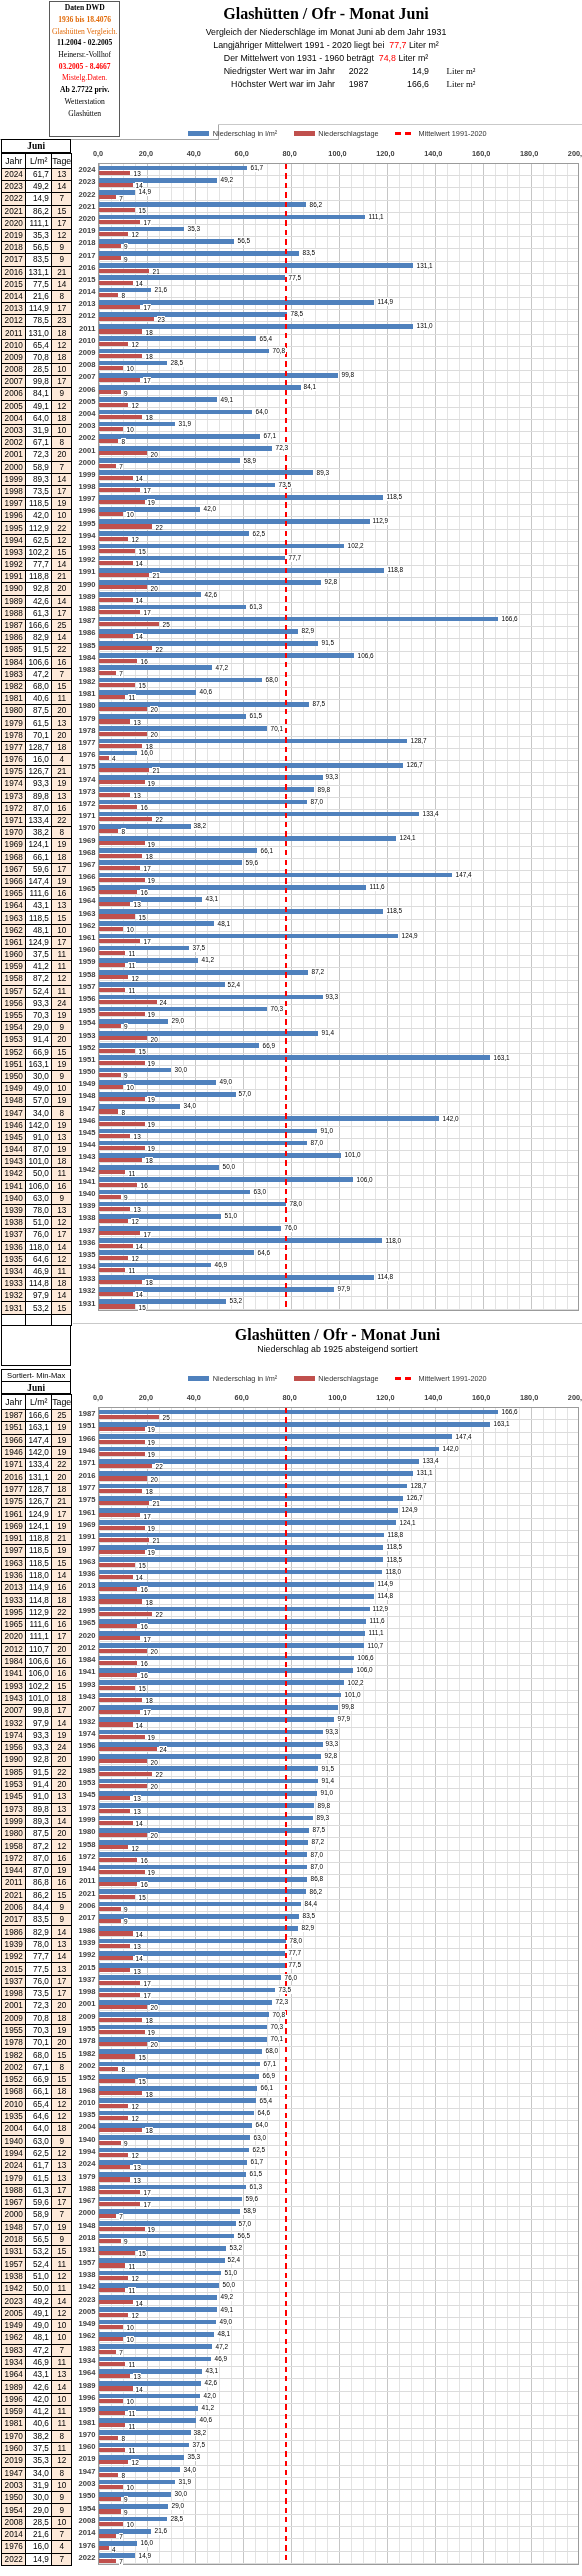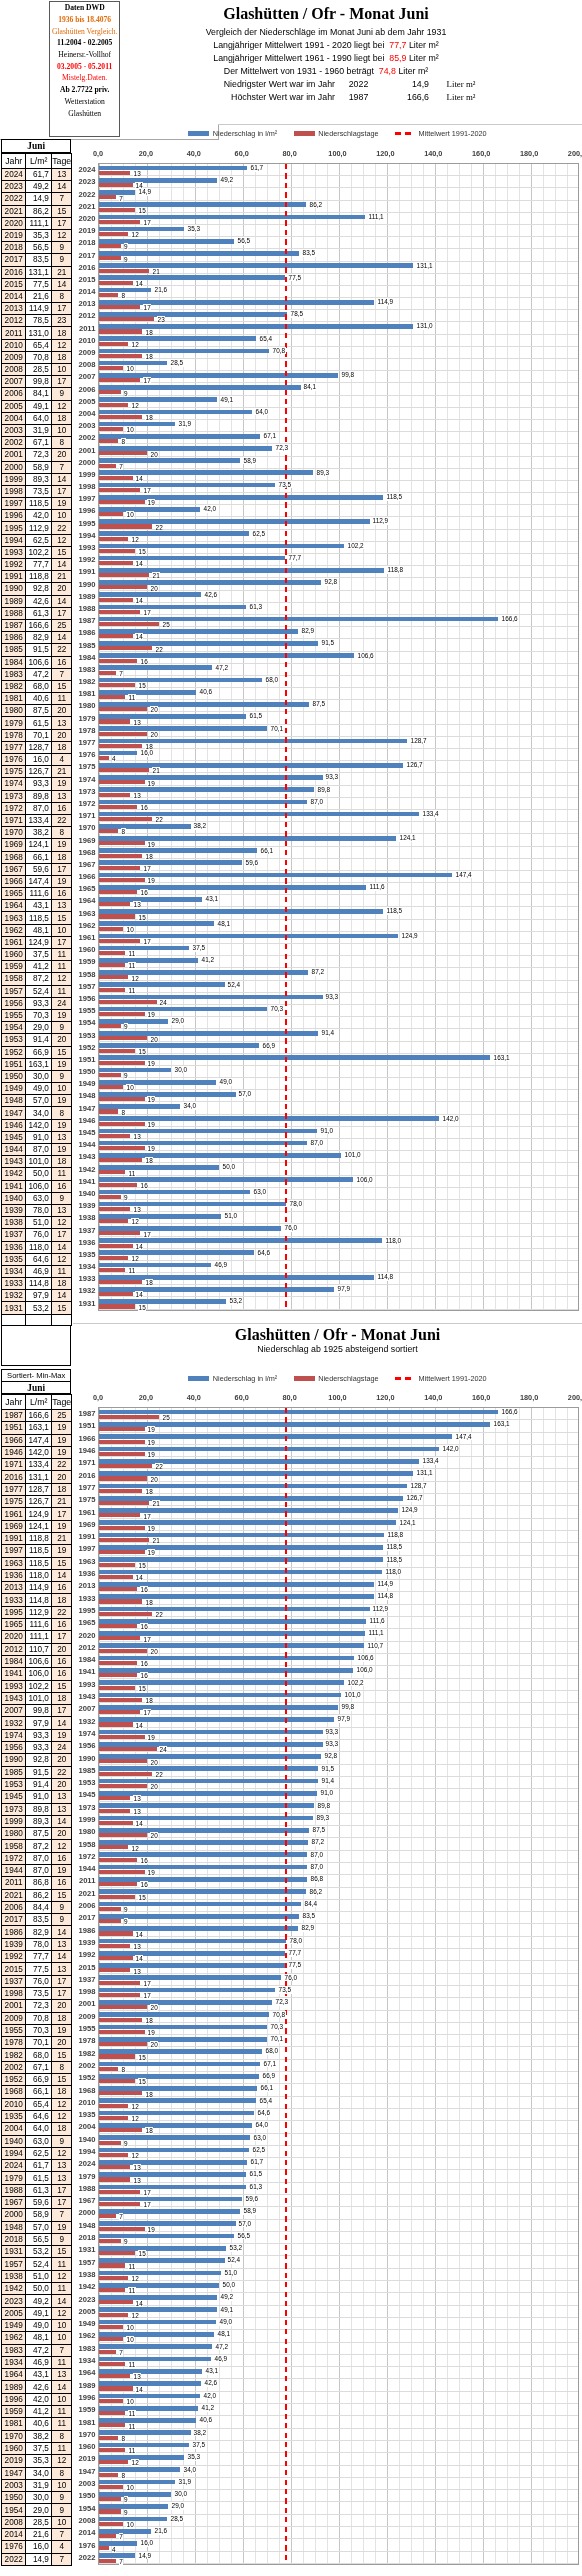--- a/index.html
+++ b/index.html
@@ -64,33 +64,32 @@
 <body>
 
 <div id="page">
 
   <div id="info-box">
       <div style="color: rgb(0, 0, 0); font-weight: bold;">Daten DWD</div>
       <div style="color: rgb(226, 107, 10); font-weight: bold;">1936 bis 18.4076</div>
       <div style="color: rgb(226, 107, 10);">Glashütten Vergleich.</div>
       <div style="color: rgb(0, 0, 0); font-weight: bold;">11.2004 - 02.2005</div>
       <div style="color: rgb(0, 0, 0);">Heinersr.-Vollhof</div>
-      <div style="color: rgb(255, 0, 0); font-weight: bold;">03.2005 - 05.2011</div>
+      <div style="color: rgb(255, 0, 0); font-weight: bold;">03.2005 - 8.4667</div>
       <div style="color: rgb(255, 0, 0);">Mistelg.Daten.</div>
       <div style="color: rgb(0, 0, 0); font-weight: bold;">Ab 2.7722 priv.</div>
       <div style="color: rgb(0, 0, 0);">Wetterstation</div>
       <div style="color: rgb(0, 0, 0);">Glashütten</div>
     </div>
 
   <div id="main-header">
     <div class="h-title">Glashütten / Ofr - Monat Juni</div>
     <div class="h-sub">Vergleich der Niederschläge im  Monat Juni ab dem Jahr 1931</div>
     <div id="stat-lines">
         <div class="stat-line"><span>Langjähriger Mittelwert 1991 - 2020  liegt bei&nbsp; </span><span class="stat-val">77,7</span><span> Liter m²</span></div>
-        <div class="stat-line"><span>Langjähriger Mittelwert 1961 - 1990  liegt bei&nbsp; </span><span class="stat-val">85,9</span><span> Liter m²</span></div>
         <div class="stat-line"><span>Der Mittelwert von  1931 - 1960   beträgt&nbsp; </span><span class="stat-val">74,8</span><span> Liter m²</span></div>
       </div>
     <div id="minmax-lines">
         <div class="mm-line">
           <span class="mm-label">Niedrigster Wert war im Jahr</span>
           <span class="mm-year">2022</span>
           <span class="mm-val">14,9</span>
           <span class="mm-unit">Liter m²</span>
         </div>
         <div class="mm-line">

